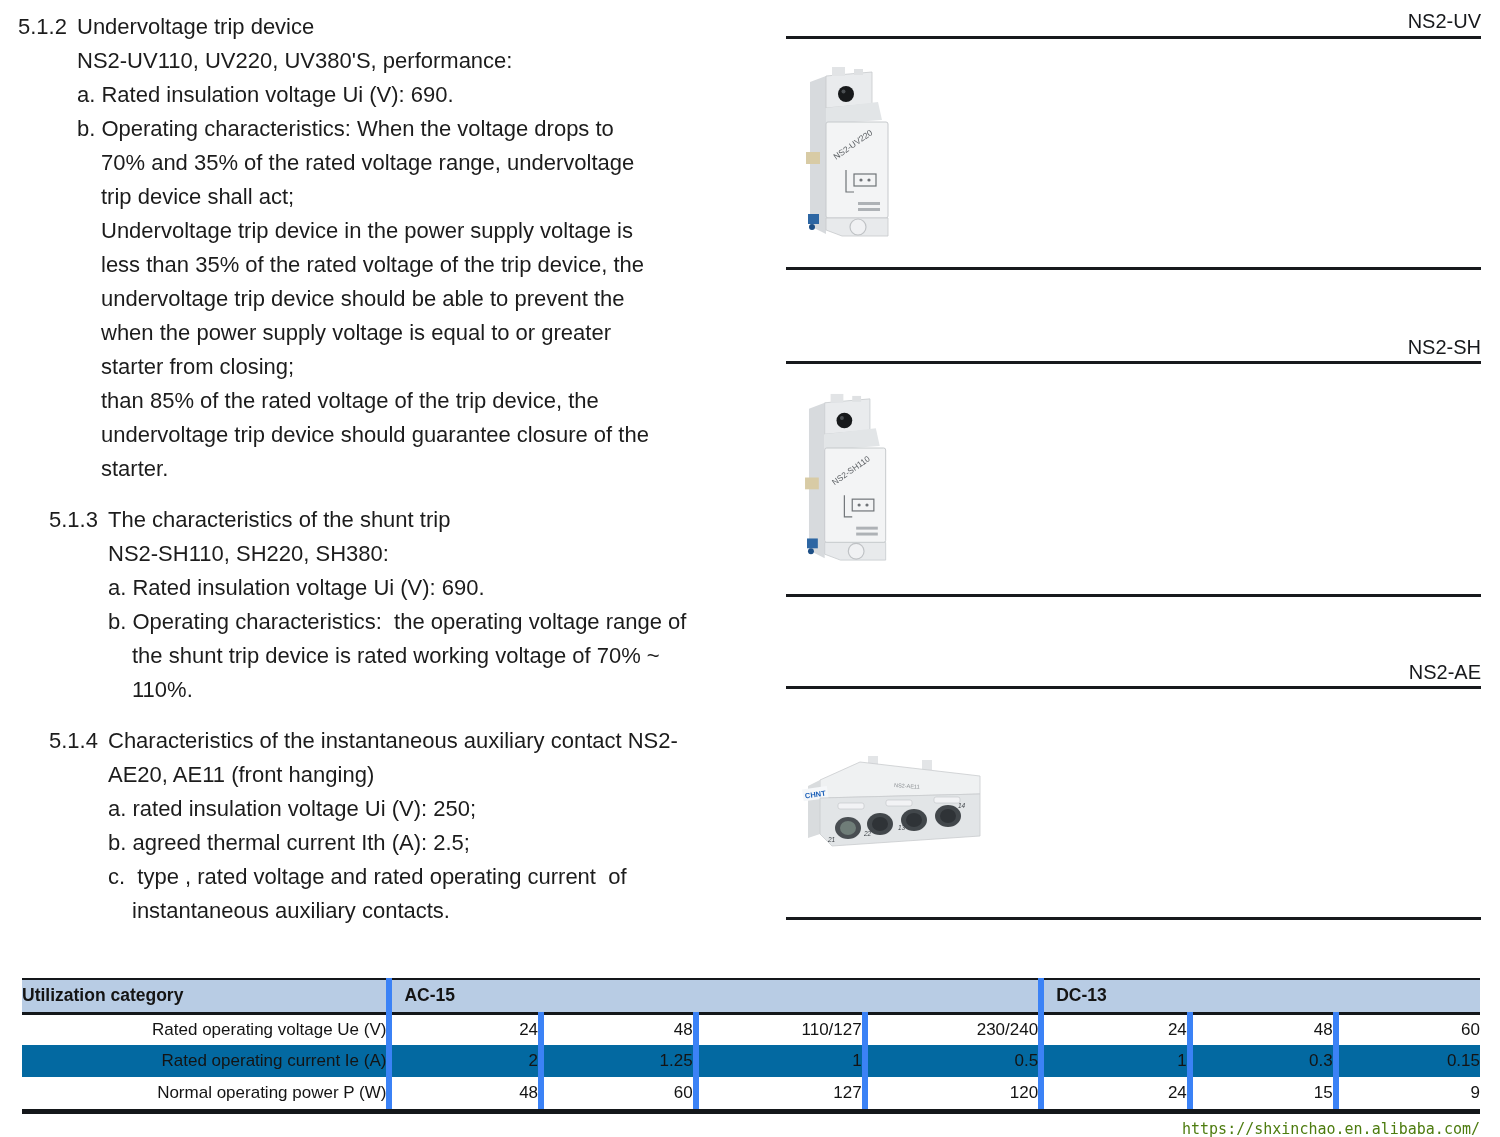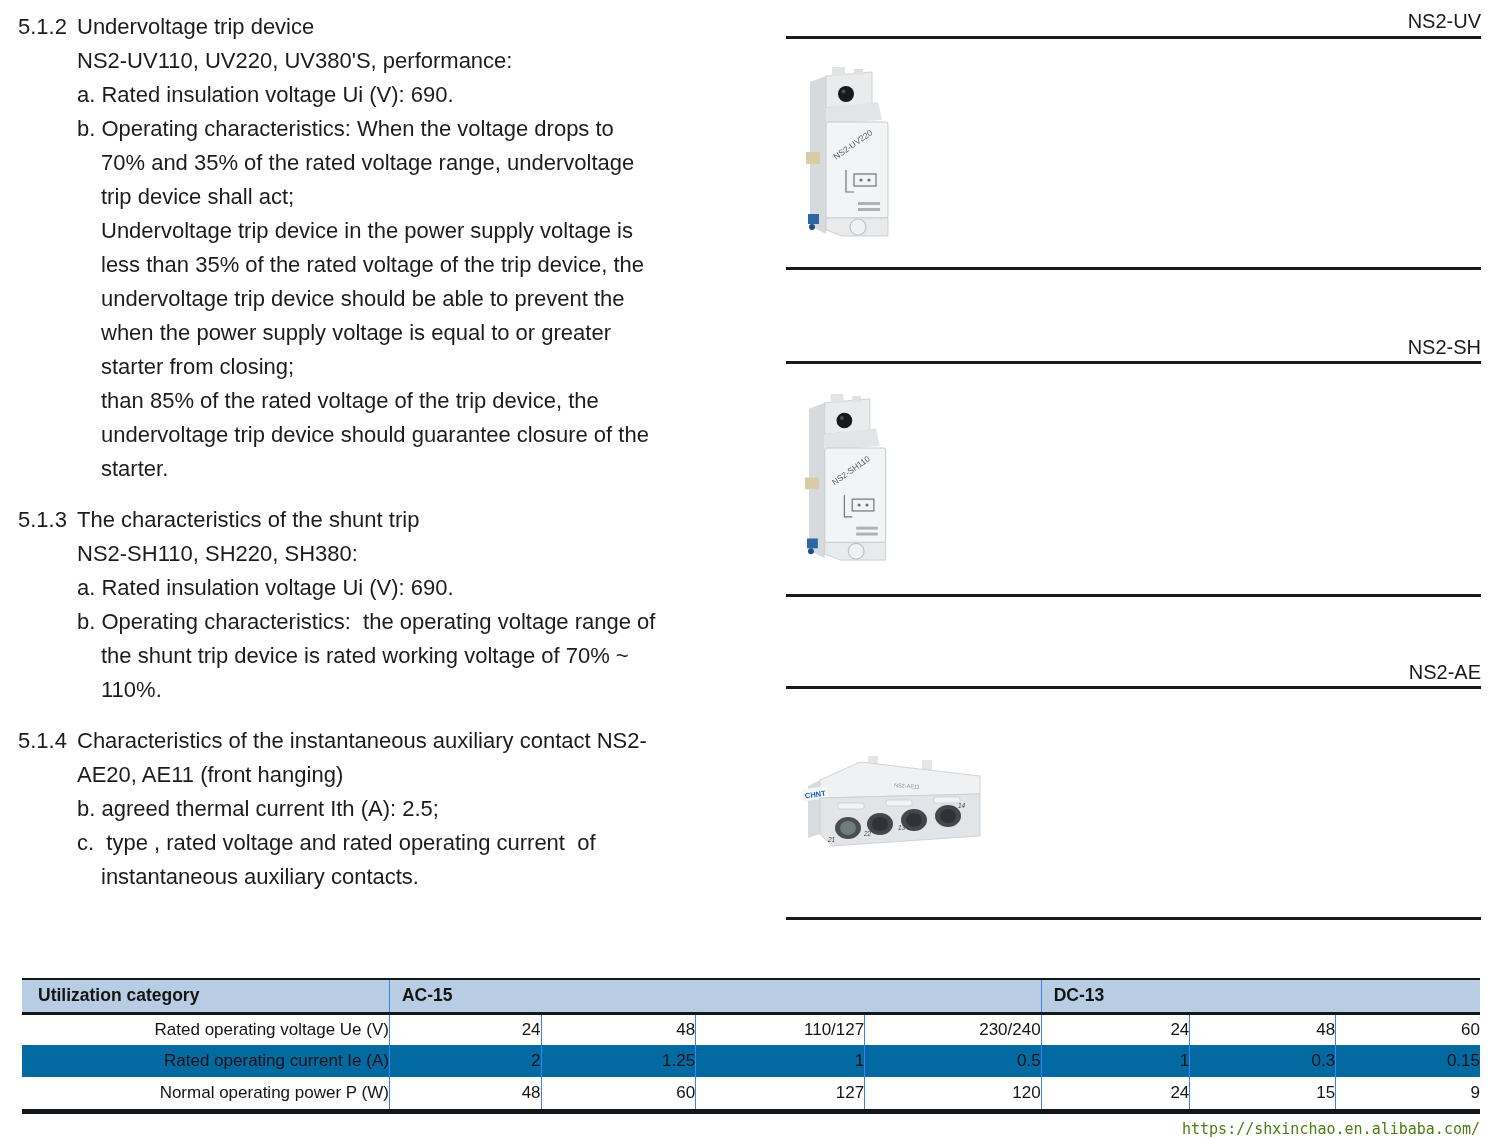--- a/index.html
+++ b/index.html
@@ -16,21 +16,21 @@
 
   
   .textcol {
     position: absolute;
     left: 18px;
     top: 10px;
     width: 775px;
     font-size: 22px;
     line-height: 34px;
   }
-  .sec + .sec { margin-top: 17px; }
+  .sec + .sec { margin-top: 17px; margin-left: 31px; }
   .h .num { display: inline-block; width: 59px; }
   .tl { white-space: pre-wrap; }
   .l1 { padding-left: 59px; }
   .l2 { padding-left: 83px; }
 
   
   .rule {
     position: absolute;
     left: 786px;
     width: 695px;
@@ -60,23 +60,23 @@
   }
   table.ratings th {
     height: 34px;
     background: #b8cce4;
     font-weight: bold;
     text-align: left;
     font-size: 17.5px;
     border-bottom: 3px solid #14171a;
   }
   table.ratings td { height: 32px; text-align: right; }
-  table.ratings .lab { padding-left: 16px; }
+  table.ratings .lab { padding-left: 0; }
   table.ratings .val { padding-left: 12px; }
-  table.ratings th + th, table.ratings td + td { border-left: 1px solid #3b82f6; }
+  table.ratings th + th, table.ratings td + td { border-left: 6px solid #3b82f6; }
   table.ratings tr.alt td { background: #0369a1; }
   .bottom-rule {
     border-top: 2px solid #14171a;
     height: 5px;
     border-bottom: 3px solid #14171a;
   }
 
   
   .footer-url {
     position: absolute;
@@ -122,20 +122,21 @@
       <div class="tl l1">b. Operating characteristics:  the operating voltage range of</div>
       <div class="tl l2">the shunt trip device is rated working voltage of 70% ~</div>
       <div class="tl l2">110%.</div>
     </div>
 
     <div class="sec">
       <div class="h">
         <span class="num">5.1.4</span><span>Characteristics of the instantaneous auxiliary contact NS2-</span>
       </div>
       <div class="tl l1">AE20, AE11 (front hanging)</div>
+      <div class="tl l1">a. rated insulation voltage Ui (V): 250;</div>
       <div class="tl l1">b. agreed thermal current Ith (A): 2.5;</div>
       <div class="tl l1">c.  type , rated voltage and rated operating current  of</div>
       <div class="tl l2">instantaneous auxiliary contacts.</div>
     </div>
 
   </div>
 
   <div>
 
     <div class="plabel" style="top:8px">NS2-UV</div>

